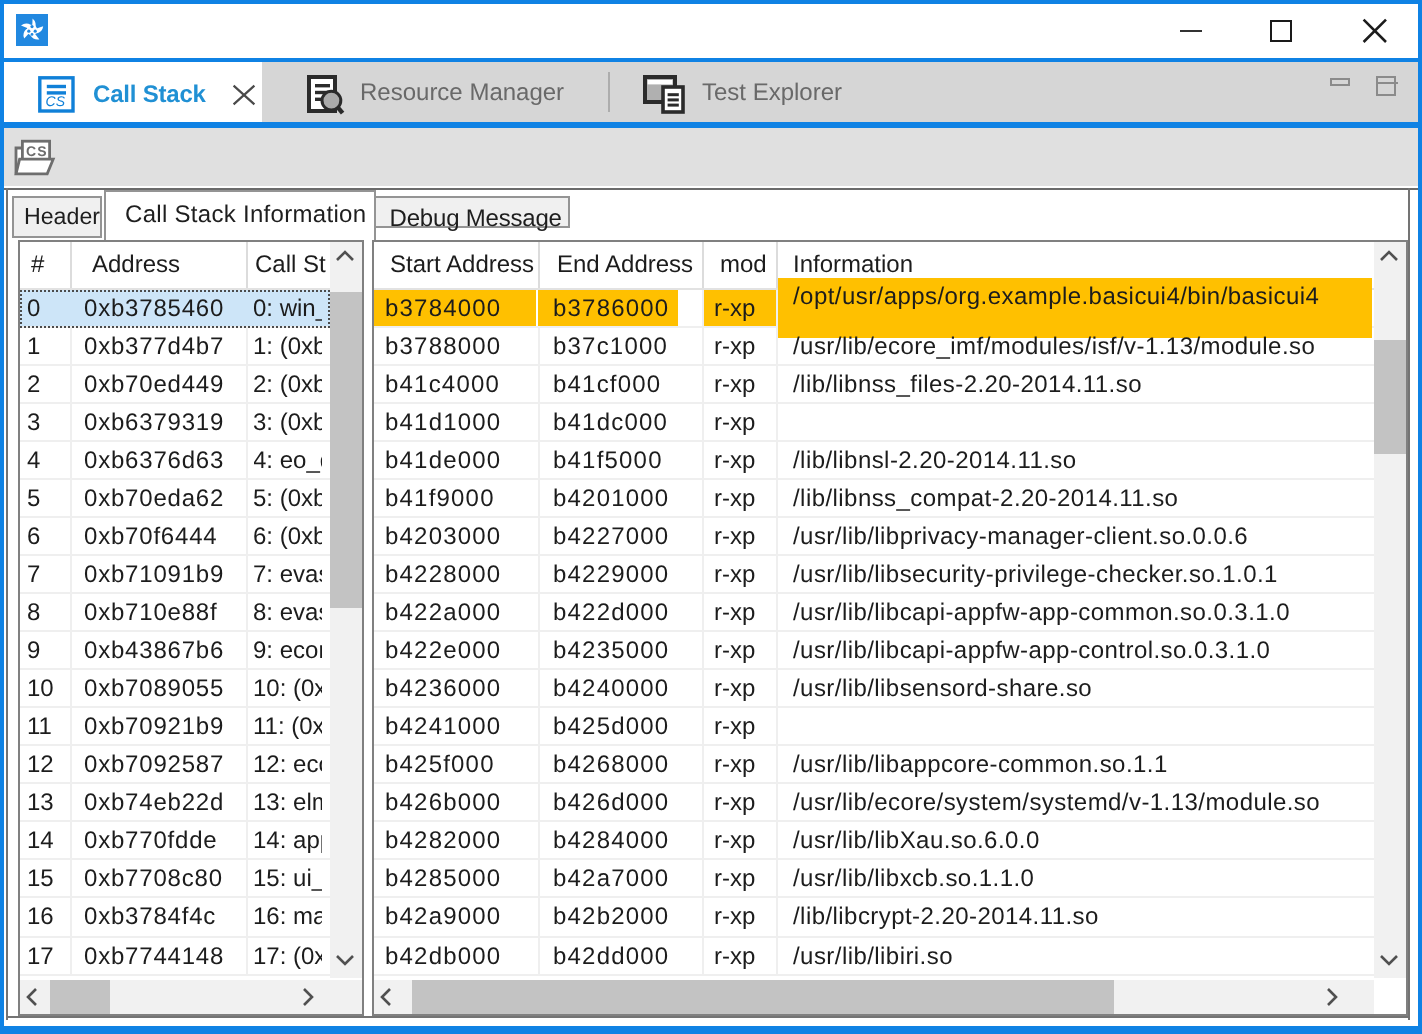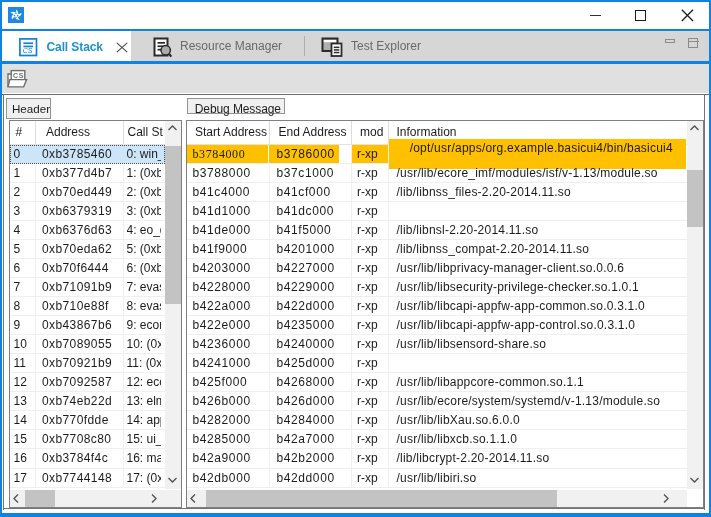--- a/index.html
+++ b/index.html
@@ -57,24 +57,24 @@
 .lrow, .rrow { position:absolute; height:19.06px; font-size:12px; color:#1c1c1c; }
 .lrow { left:9.5px; width:155px; }
 .rrow { left:186.5px; width:500px; }
 .lrow span, .rrow span { position:absolute; top:50%; transform:translateY(-50%); white-space:nowrap; }
 .lrow { border-bottom:1px solid #efefef; }
 .rrow { border-bottom:1px solid #efefef; }
 .c1 { left:4px; } .c2 { left:32.5px; letter-spacing:0.4px; } .c3 { left:117px; width:34.2px; overflow:hidden; }
 .d1 { left:6px; letter-spacing:0.6px; } .d2 { left:90px; letter-spacing:0.6px; } .d3 { left:170.5px; } .d4 { left:210px; letter-spacing:0.22px; }
 .lrow-sel { background:#cde5f8; outline:1px dotted #4b4b4b; outline-offset:-1px; }
 .rrow-sel span { background:#ffc000; }
-.rrow-sel .d1 { left:0; width:81px; padding-left:6px; height:18px; line-height:18px; transform:translateY(-50%);font-family:Liberation Serif, serif; }
+.rrow-sel .d1 { left:0; width:81px; padding-left:6px; height:18px; line-height:18px; transform:translateY(-50%); }
 .rrow-sel .d2 { left:82px; width:70px; padding-left:8px; height:18px; line-height:18px; }
 .rrow-sel .d3 { left:165px; width:36.5px; padding-left:5.5px; height:18px; line-height:18px; }
-.rrow-sel .d4 { left:202.5px; width:297px; padding-left:7.5px; height:30px; line-height:18px;text-align:center; }
+.rrow-sel .d4 { left:202.5px; width:297px; padding-left:7.5px; height:30px; line-height:18px; }
 
 
 .sbtrack { position:absolute; background:#f1f1f1; }
 .sbthumb { position:absolute; background:#c3c3c3; }
 svg { display:block; }
 .icon { position:absolute; }
 </style>
 </head>
 <body>
 <div id="win">
@@ -174,20 +174,23 @@
   <div class="abs" id="toolbar-line"></div>
 
   <div class="abs" id="content"></div>
   <div class="abs" id="fr-left"></div>
   <div class="abs" id="fr-right"></div>
   <div class="abs" id="fr-bottom"></div>
 
   <div class="stab" id="stab1">
       <span style="left:4.8px; top:3.4px; font-size:11.6px;">Header</span>
     </div>
+  <div class="stab" id="stab2">
+      <span style="left:10px; top:4.6px; letter-spacing:0.15px;">Call Stack Information</span>
+    </div>
   <div class="stab" id="stab3">
       <span style="left:6.8px; top:3.4px; letter-spacing:-0.1px;">Debug Message</span>
     </div>
 
   <div class="tbl" id="ltbl"></div>
   <span class="hdrtxt" style="left:15.5px;">#</span>
   <span class="hdrtxt" style="left:46px;">Address</span>
   <span class="hdrtxt" style="left:127.5px;">Call St</span>
   <div class="vsep-h" style="left:35.2px;"></div>
   <div class="vsep-h" style="left:123px;"></div>

